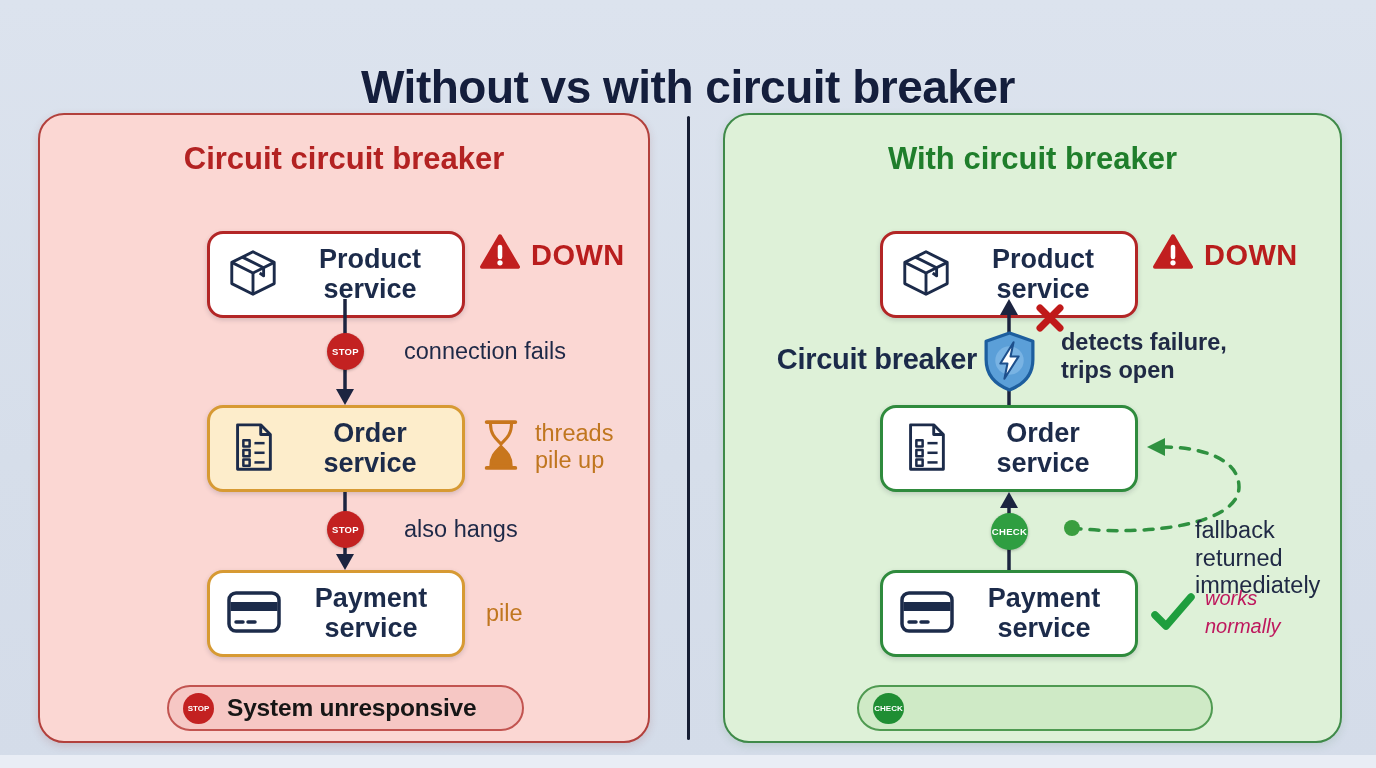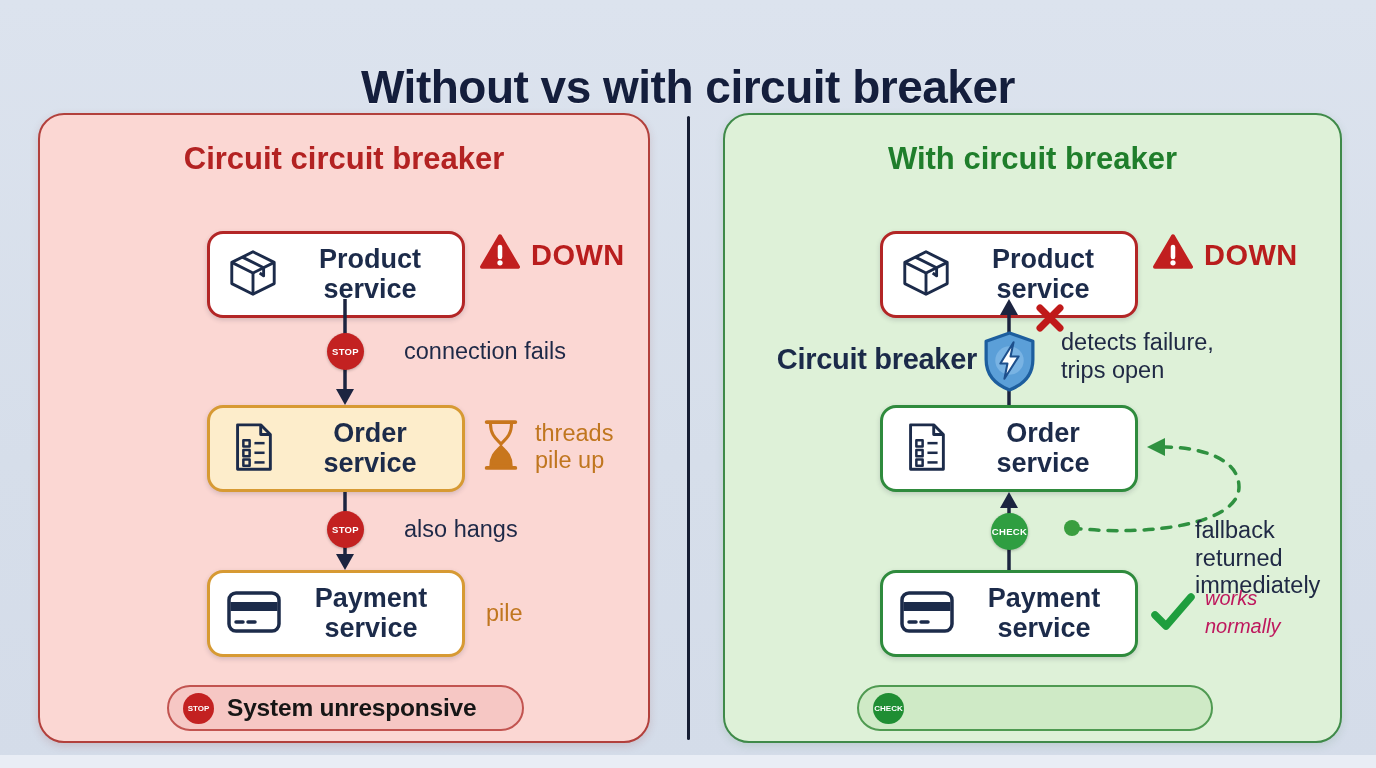--- a/index.html
+++ b/index.html
@@ -68,21 +68,21 @@
           display:flex; align-items:center; gap:13px; padding-left:14px; }
   .panel-left  .pill { left:127px; width:357px; background:#f6c7c4; border:2px solid #c25450; }
   .panel-right .pill { left:132px; width:356px; background:#cfeac6; border:2px solid #4f9a51; }
   .pill-badge { width:31px; height:31px; border-radius:50%; background:#c32121; color:#fff;
                 font-size:8px; font-weight:800; display:flex; align-items:center; justify-content:center; }
   .pill-badge.green { background:#1f8e33; }
   .pill-label { font-size:24.5px; font-weight:700; color:#161616; letter-spacing:-.2px; }
 
   .breaker-label { position:absolute; left:28px; top:228px; width:224px; text-align:right;
                    font-size:29px; font-weight:800; color:#1b2a49; letter-spacing:-.3px; }
-  .breaker-note  { left:336px; top:214px; width:170px; color:#202a45; }
+  .breaker-note  { left:336px; top:214px; width:170px; color:#202a45;font-weight:bold; }
   .fallback-note { left:470px; top:402px; width:135px; color:#202a45; }
   .works-row { position:absolute; left:426px; top:470px; display:flex; gap:10px; align-items:flex-start; }
   .works-row .side-text { width:110px; font-size:20px; line-height:27.5px; color:#be185d;font-style:italic; }
 
   .shield-wrap { position:absolute; left:256px; top:215px; }
   .xmark-wrap  { position:absolute; left:310px; top:188px; }
   .overlay-svg { position:absolute; left:-2px; top:-2px; pointer-events:none; }
 </style>
 </head>
 <body>

